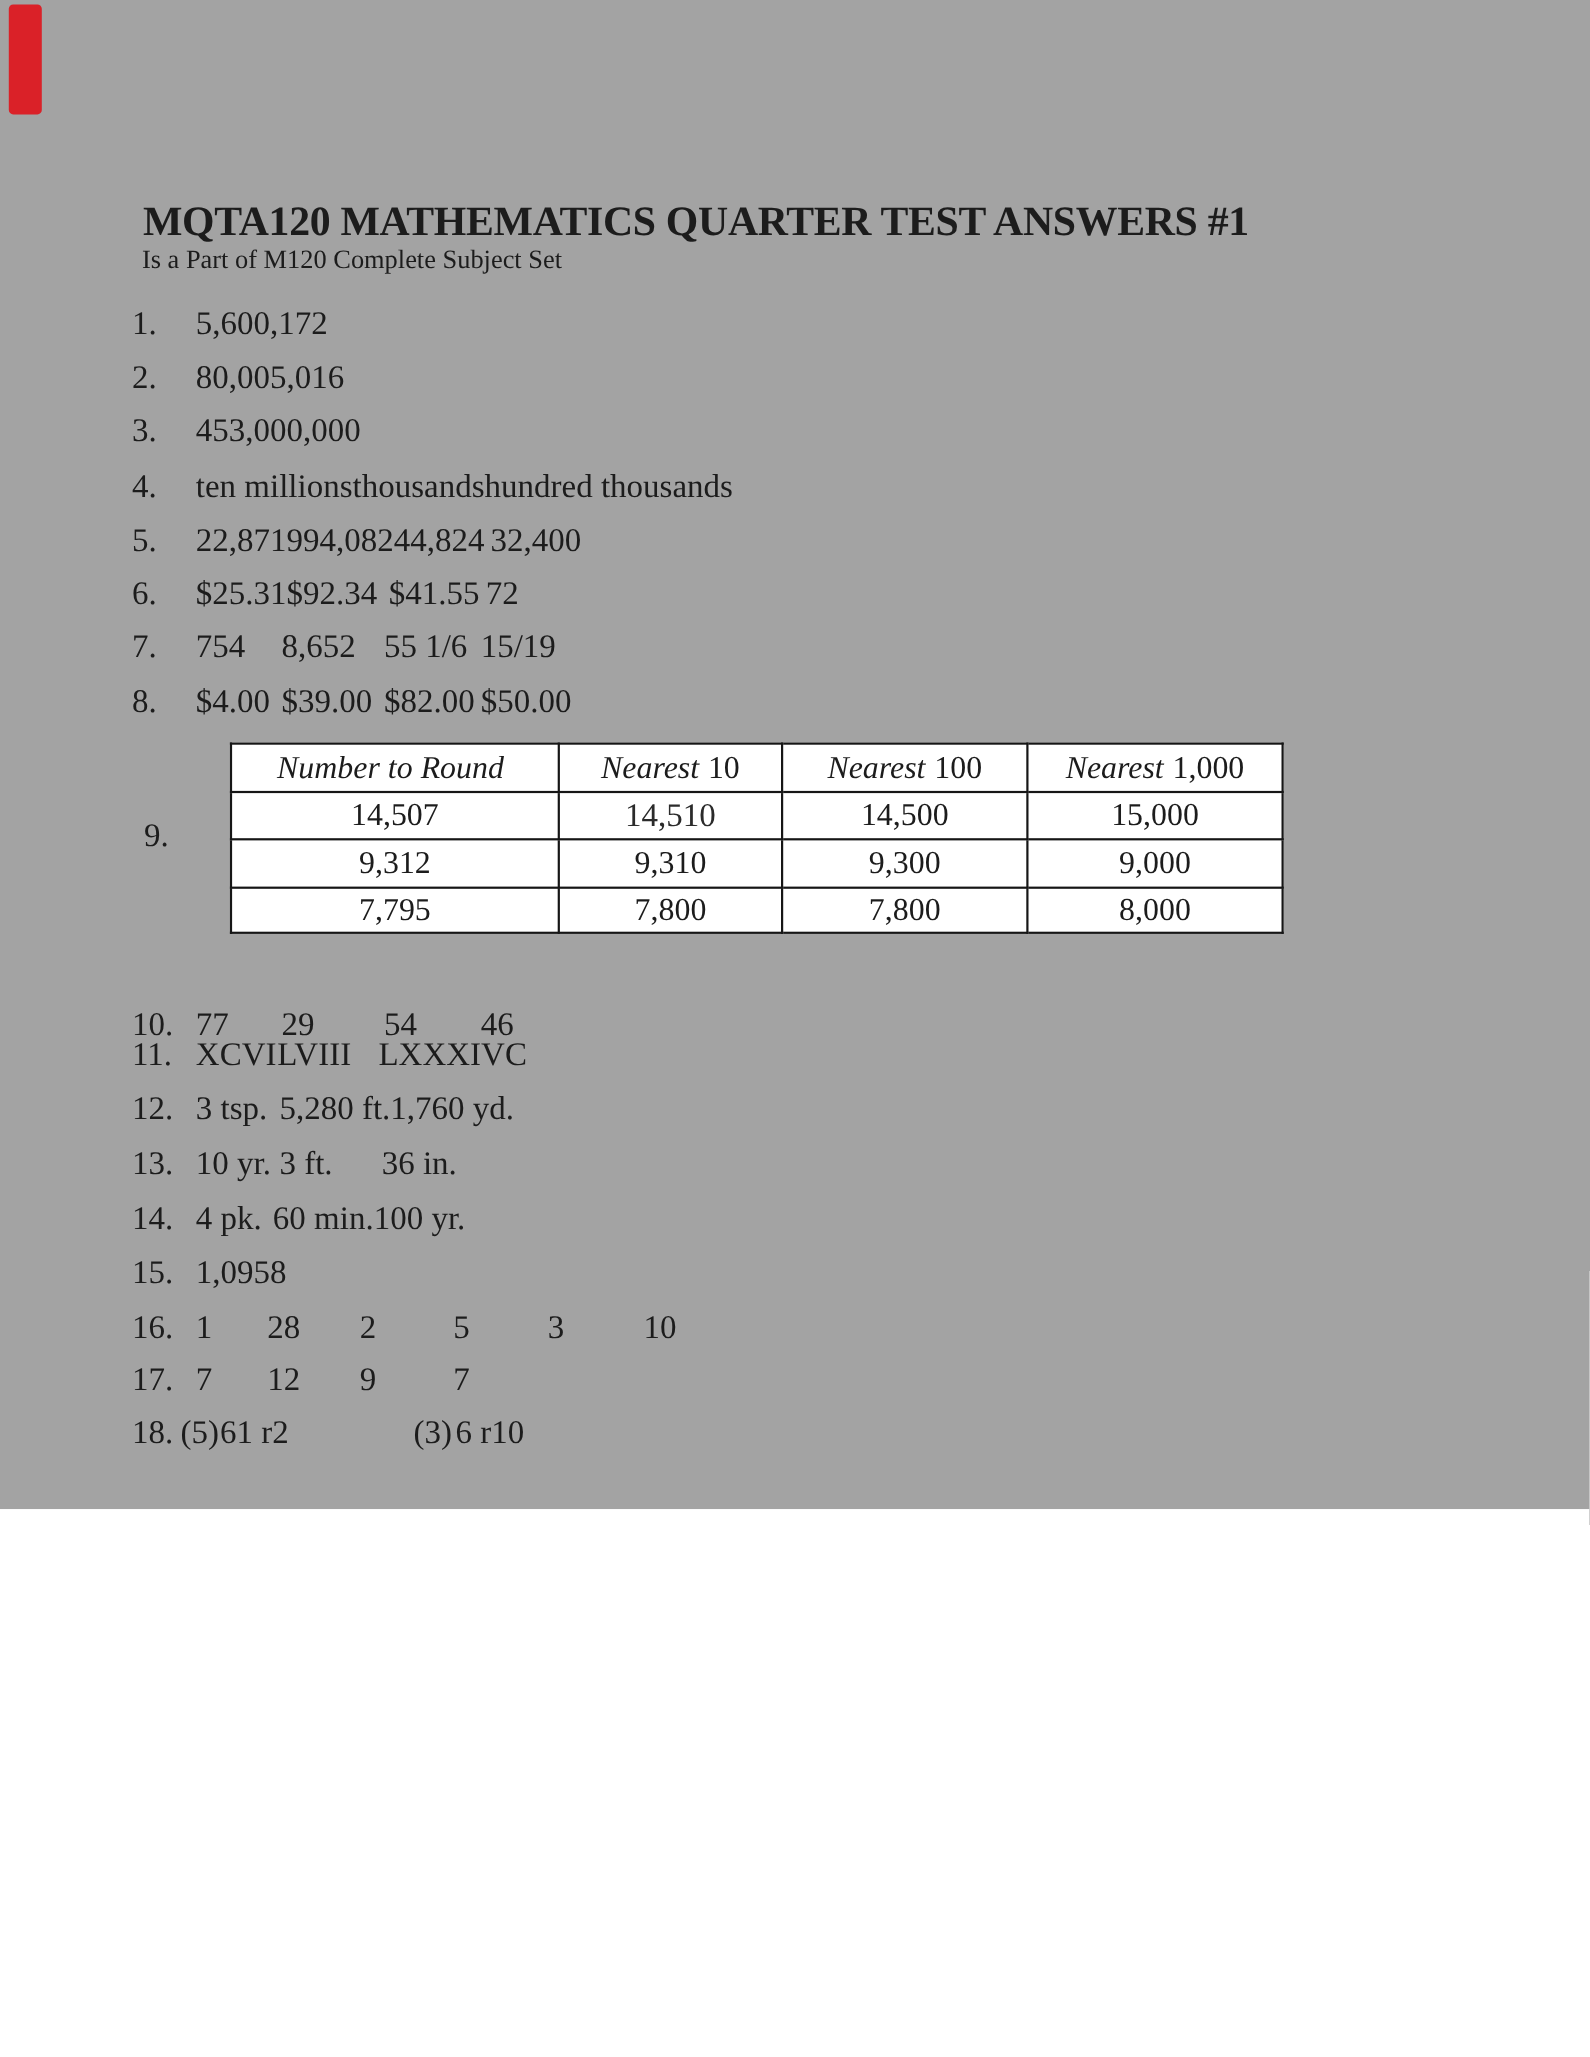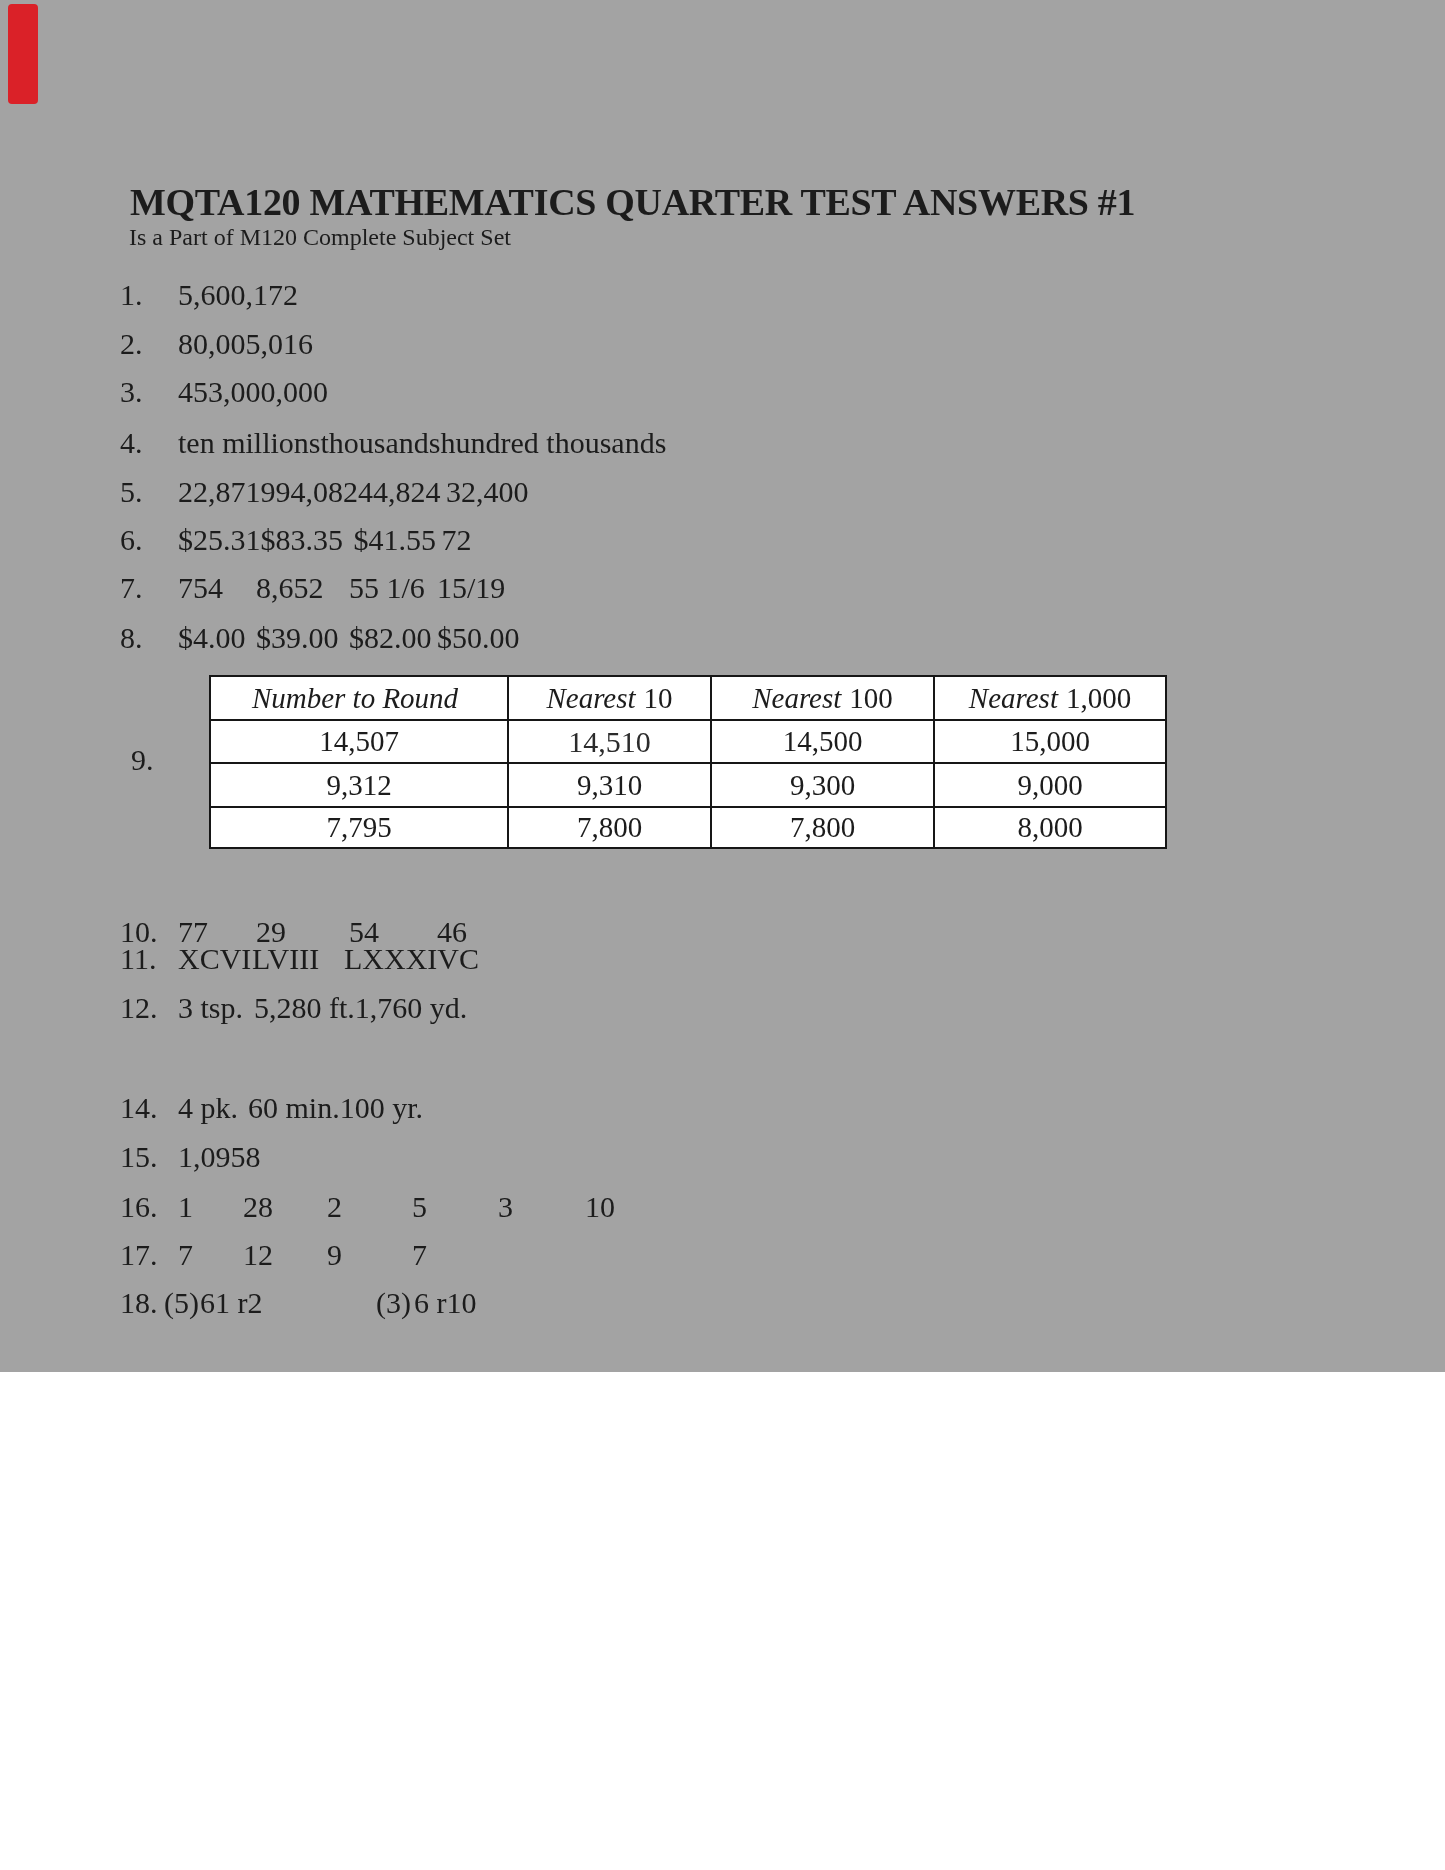--- a/index.html
+++ b/index.html
@@ -111,21 +111,21 @@
     <span class="num">5.</span>
     <span class="val" style="min-width:78px">22,871</span>
     <span class="val" style="min-width:93px">994,082</span>
     <span class="val" style="min-width:88px">44,824</span>
     <span class="val">32,400</span>
   </div>
 
   <div class="row" style="top:516px">
     <span class="num">6.</span>
     <span class="val" style="min-width:78px">$25.31</span>
-    <span class="val" style="min-width:93px">$83.35</span>
+    <span class="val" style="min-width:93px">$92.34</span>
     <span class="val" style="min-width:88px">$41.55</span>
     <span class="val">72</span>
   </div>
 
   <div class="row" style="top:564px">
     <span class="num">7.</span>
     <span class="val" style="min-width:78px">754</span>
     <span class="val" style="min-width:93px">8,652</span>
     <span class="val" style="min-width:88px">55 1/6</span>
     <span class="val">15/19</span>
@@ -196,20 +196,26 @@
     <span class="val">C</span>
   </div>
 
   <div class="row" style="top:984px">
     <span class="num">12.</span>
     <span class="val" style="min-width:76px">3 tsp.</span>
     <span class="val" style="min-width:90px">5,280 ft.</span>
     <span class="val">1,760 yd.</span>
   </div>
 
+  <div class="row" style="top:1034px">
+    <span class="num">13.</span>
+    <span class="val" style="min-width:76px">10 yr.</span>
+    <span class="val" style="min-width:93px">3 ft.</span>
+    <span class="val">36 in.</span>
+  </div>
 
   <div class="row" style="top:1084px">
     <span class="num">14.</span>
     <span class="val" style="min-width:70px">4 pk.</span>
     <span class="val" style="min-width:84px">60 min.</span>
     <span class="val">100 yr.</span>
   </div>
 
   <div class="row" style="top:1133px">
     <span class="num">15.</span>

